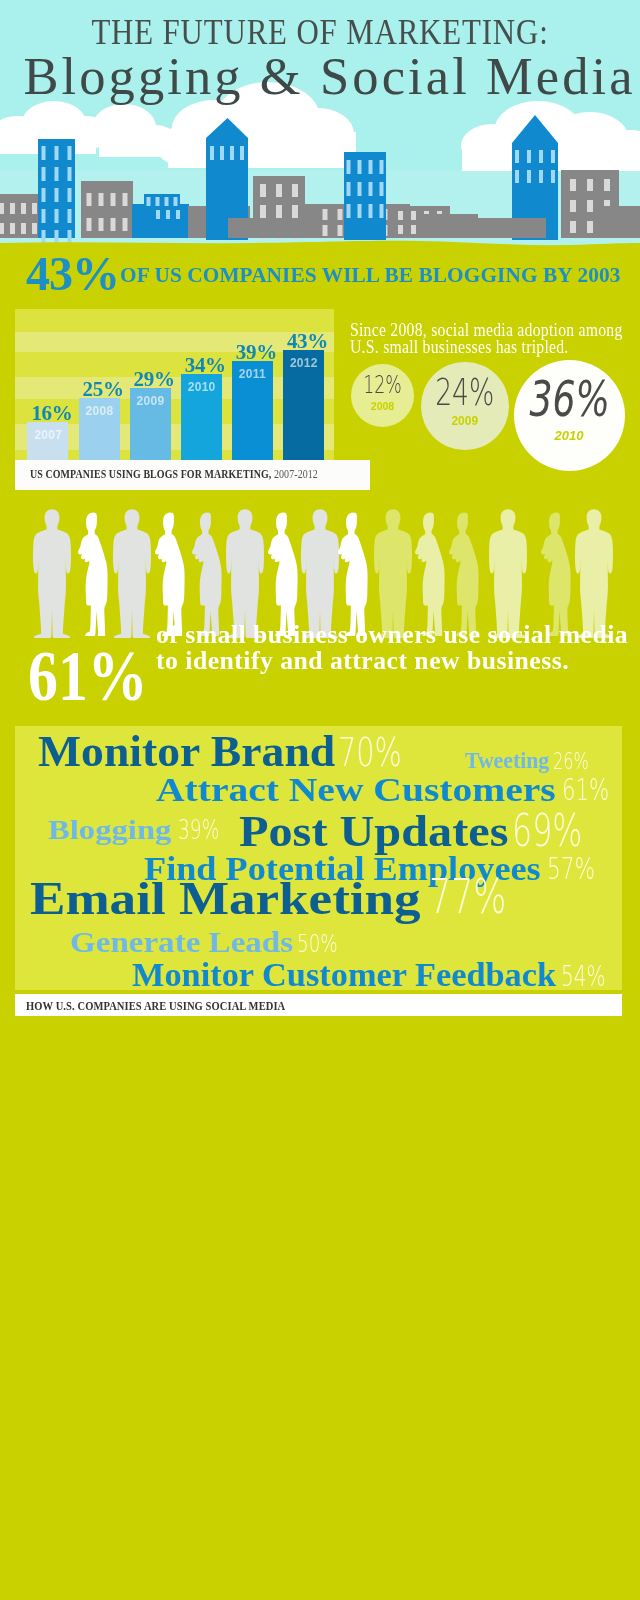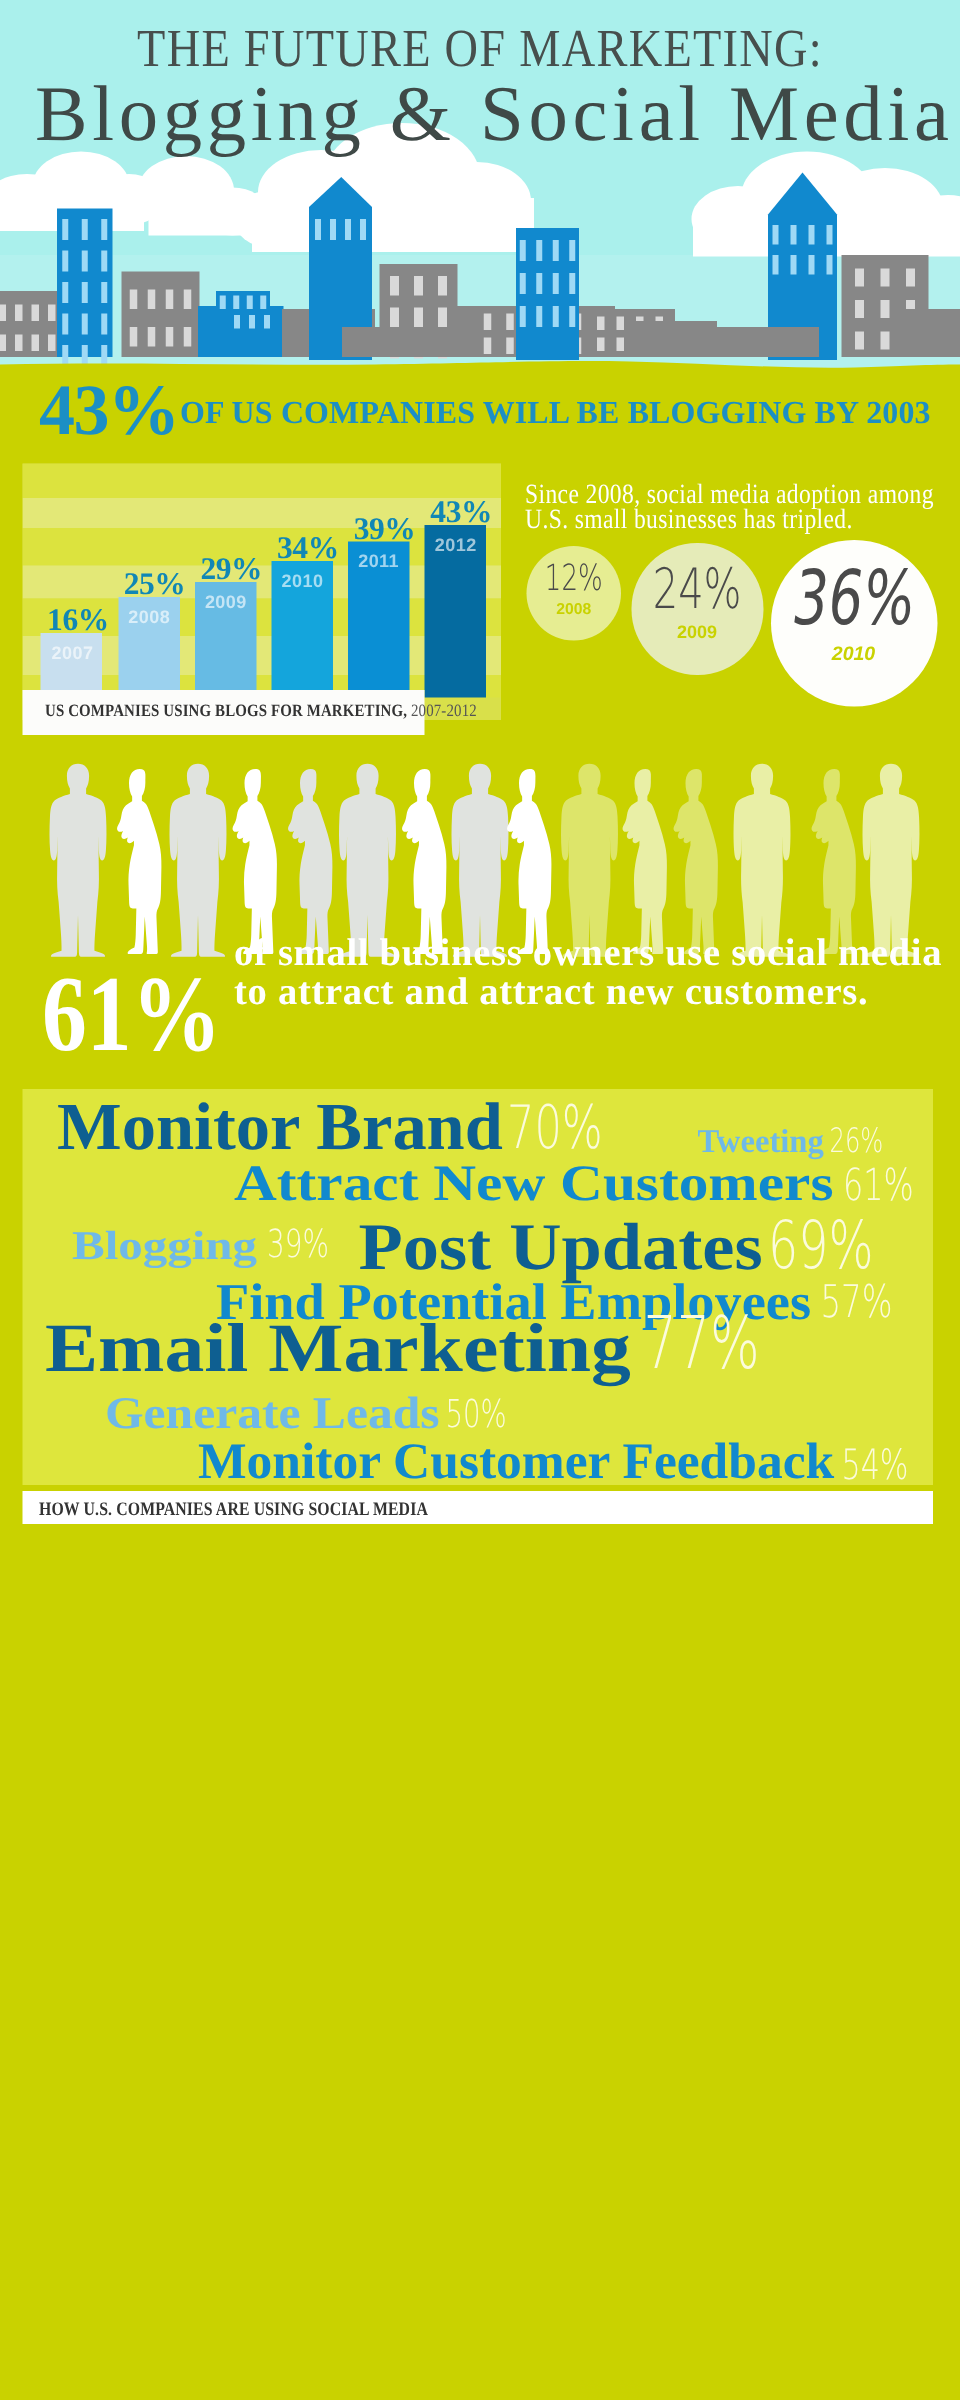--- a/index.html
+++ b/index.html
@@ -20,21 +20,21 @@
   .hl .t{font-family:"Liberation Serif",serif;font-weight:bold;font-size:21.3px;color:#1C8FC4;
          letter-spacing:0.1px;position:absolute;left:94px;top:13px;white-space:nowrap;}
 
   
   .chartpanel{position:absolute;left:15px;top:309px;width:319px;height:171px;background:#D9E04A;overflow:hidden;}
   .band{position:absolute;left:0;width:100%;}
   .bars{position:absolute;left:0;top:0;width:319px;height:156px;}
   .bar{position:absolute;bottom:0;width:40px;}
   .barpct{position:absolute;font-family:"Liberation Serif",serif;font-weight:bold;font-size:21px;color:#1187B5;white-space:nowrap;letter-spacing:-0.3px;}
   .baryr{position:absolute;font-family:"Liberation Sans",sans-serif;font-weight:bold;font-size:12px;color:rgba(255,255,255,0.62);white-space:nowrap;letter-spacing:0.3px;}
-  .chartcap{position:absolute;left:15px;top:460px;width:268px;height:30px;background:#fcfcfa;}
+  .chartcap{position:absolute;left:15px;top:460px;width:355px;height:30px;background:#fcfcfa;}
   .chartcap span{position:absolute;left:15px;top:8px;font-family:"Liberation Serif",serif;font-weight:bold;font-size:11.5px;color:#333;letter-spacing:0.1px;white-space:nowrap;transform:scaleX(0.865);transform-origin:0 0;}
   .chartcap .lt{font-weight:normal;color:#555;}
 
   
   .adtext{position:absolute;left:350px;top:322px;width:auto;white-space:nowrap;
           font-family:"Liberation Serif",serif;font-size:18.6px;color:#fff;line-height:16.9px;letter-spacing:0.3px;
           transform:scaleX(0.845);transform-origin:0 0;}
   .circ{position:absolute;border-radius:50%;}
   .circ .v{position:absolute;width:100%;text-align:center;font-family:"DejaVu Sans",sans-serif;font-weight:300;color:#4a4a4a;transform:scaleX(0.72);}
   .circ .y{position:absolute;width:100%;text-align:center;font-family:"Liberation Sans",sans-serif;font-weight:bold;color:#C9D200;}
@@ -241,21 +241,21 @@
       <path d="M20,1.2 C15.6,1.2 12.6,4.3 12.6,9.2 C12.6,13.2 13.4,15.8 14.6,17.6 L14.6,21.4 C10.8,22.5 6.3,24.0 4.2,25.9 C2.3,27.7 1.6,31.2 1.3,36.6 C0.9,44.5 0.9,52.5 1.4,59.0 C1.7,63.2 2.5,65.6 3.9,65.6 C5.3,65.6 5.9,63.2 6.1,59.0 L6.4,49.0 L6.1,73.0 C5.9,80.5 6.2,86.5 7.1,93.5 L8.6,114.0 C9.0,120.0 9.1,123.6 9.0,125.8 C7.0,126.4 4.6,127.1 3.3,127.8 C2.0,128.5 1.7,129.3 2.1,129.9 L18.0,129.9 C18.9,129.9 19.3,129.1 19.4,127.2 L20,102.0 L20.6,127.2 C20.7,129.1 21.1,129.9 22.0,129.9 L37.9,129.9 C38.3,129.3 38.0,128.5 36.7,127.8 C35.4,127.1 33.0,126.4 31.0,125.8 C30.9,123.6 31.0,120.0 31.4,114.0 L32.9,93.5 C33.8,86.5 34.1,80.5 33.9,73.0 L33.6,49.0 L33.9,59.0 C34.1,63.2 34.7,65.6 36.1,65.6 C37.5,65.6 38.3,63.2 38.6,59.0 C39.1,52.5 39.1,44.5 38.7,36.6 C38.4,31.2 37.7,27.7 35.8,25.9 C33.7,24.0 29.2,22.5 25.4,21.4 L25.4,17.6 C26.6,15.8 27.4,13.2 27.4,9.2 C27.4,4.3 24.4,1.2 20,1.2 Z" fill="#E0E3DF" transform="translate(300.0,8)"></path>
       <path d="M15.2,0.6 C10.6,0.6 8.0,4.2 8.0,10.2 C8.0,14.0 8.8,17.0 10.1,19.0 L10.1,22.2 C8.6,23.0 7.2,23.9 6.0,24.9 C4.3,26.4 3.4,28.6 2.9,31.8 C2.6,34.0 2.0,36.0 0.9,37.8 C0.0,39.3 -0.3,40.8 0.5,41.8 C1.3,42.8 2.7,42.8 4.1,42.0 C3.0,43.9 2.5,45.6 3.3,46.6 C4.1,47.6 5.7,47.4 7.2,46.4 C6.5,48.0 6.5,49.3 7.5,49.9 C8.5,50.5 10.0,49.9 11.3,48.5 L11.3,51.5 C10.2,55.8 9.1,60.4 8.5,64.2 C7.8,68.8 7.5,73.2 7.7,78.0 L8.1,90.0 C8.2,92.6 8.9,93.6 10.5,93.6 L12.9,93.6 L12.5,111.0 C12.4,114.6 12.1,117.6 11.6,119.6 C10.1,120.2 8.7,121.0 7.9,121.8 C7.0,122.7 6.9,123.5 7.4,124.0 L15.9,124.0 C16.9,124.0 17.4,123.2 17.5,121.2 L18.5,99.0 L20.0,119.0 C20.1,120.8 20.1,122.2 19.8,123.3 C19.6,123.9 19.9,124.0 20.6,124.0 L26.3,124.0 C27.0,124.0 27.3,123.4 27.2,122.2 L26.3,99.5 C26.2,97.0 26.5,95.0 27.2,93.8 C28.6,91.2 29.2,87.8 29.3,82.2 L29.6,66.0 C29.7,60.2 29.3,55.0 28.2,50.6 C27.2,46.3 26.0,42.2 24.6,38.0 C23.6,35.0 22.6,31.8 21.6,29.0 C20.8,26.8 20.2,25.2 19.3,24.0 C18.6,23.1 17.6,22.4 16.6,21.8 L16.6,18.6 C18.0,16.6 18.9,13.6 18.9,9.8 C18.9,4.0 19.8,0.6 15.2,0.6 Z" fill="#FFFFFF" transform="translate(338.0,12)"></path>
       <path d="M20,1.2 C15.6,1.2 12.6,4.3 12.6,9.2 C12.6,13.2 13.4,15.8 14.6,17.6 L14.6,21.4 C10.8,22.5 6.3,24.0 4.2,25.9 C2.3,27.7 1.6,31.2 1.3,36.6 C0.9,44.5 0.9,52.5 1.4,59.0 C1.7,63.2 2.5,65.6 3.9,65.6 C5.3,65.6 5.9,63.2 6.1,59.0 L6.4,49.0 L6.1,73.0 C5.9,80.5 6.2,86.5 7.1,93.5 L8.6,114.0 C9.0,120.0 9.1,123.6 9.0,125.8 C7.0,126.4 4.6,127.1 3.3,127.8 C2.0,128.5 1.7,129.3 2.1,129.9 L18.0,129.9 C18.9,129.9 19.3,129.1 19.4,127.2 L20,102.0 L20.6,127.2 C20.7,129.1 21.1,129.9 22.0,129.9 L37.9,129.9 C38.3,129.3 38.0,128.5 36.7,127.8 C35.4,127.1 33.0,126.4 31.0,125.8 C30.9,123.6 31.0,120.0 31.4,114.0 L32.9,93.5 C33.8,86.5 34.1,80.5 33.9,73.0 L33.6,49.0 L33.9,59.0 C34.1,63.2 34.7,65.6 36.1,65.6 C37.5,65.6 38.3,63.2 38.6,59.0 C39.1,52.5 39.1,44.5 38.7,36.6 C38.4,31.2 37.7,27.7 35.8,25.9 C33.7,24.0 29.2,22.5 25.4,21.4 L25.4,17.6 C26.6,15.8 27.4,13.2 27.4,9.2 C27.4,4.3 24.4,1.2 20,1.2 Z" fill="#DDE56A" transform="translate(373.0,8)"></path>
       <path d="M15.2,0.6 C10.6,0.6 8.0,4.2 8.0,10.2 C8.0,14.0 8.8,17.0 10.1,19.0 L10.1,22.2 C8.6,23.0 7.2,23.9 6.0,24.9 C4.3,26.4 3.4,28.6 2.9,31.8 C2.6,34.0 2.0,36.0 0.9,37.8 C0.0,39.3 -0.3,40.8 0.5,41.8 C1.3,42.8 2.7,42.8 4.1,42.0 C3.0,43.9 2.5,45.6 3.3,46.6 C4.1,47.6 5.7,47.4 7.2,46.4 C6.5,48.0 6.5,49.3 7.5,49.9 C8.5,50.5 10.0,49.9 11.3,48.5 L11.3,51.5 C10.2,55.8 9.1,60.4 8.5,64.2 C7.8,68.8 7.5,73.2 7.7,78.0 L8.1,90.0 C8.2,92.6 8.9,93.6 10.5,93.6 L12.9,93.6 L12.5,111.0 C12.4,114.6 12.1,117.6 11.6,119.6 C10.1,120.2 8.7,121.0 7.9,121.8 C7.0,122.7 6.9,123.5 7.4,124.0 L15.9,124.0 C16.9,124.0 17.4,123.2 17.5,121.2 L18.5,99.0 L20.0,119.0 C20.1,120.8 20.1,122.2 19.8,123.3 C19.6,123.9 19.9,124.0 20.6,124.0 L26.3,124.0 C27.0,124.0 27.3,123.4 27.2,122.2 L26.3,99.5 C26.2,97.0 26.5,95.0 27.2,93.8 C28.6,91.2 29.2,87.8 29.3,82.2 L29.6,66.0 C29.7,60.2 29.3,55.0 28.2,50.6 C27.2,46.3 26.0,42.2 24.6,38.0 C23.6,35.0 22.6,31.8 21.6,29.0 C20.8,26.8 20.2,25.2 19.3,24.0 C18.6,23.1 17.6,22.4 16.6,21.8 L16.6,18.6 C18.0,16.6 18.9,13.6 18.9,9.8 C18.9,4.0 19.8,0.6 15.2,0.6 Z" fill="#E9EFA6" transform="translate(415.0,12)"></path>
       <path d="M15.2,0.6 C10.6,0.6 8.0,4.2 8.0,10.2 C8.0,14.0 8.8,17.0 10.1,19.0 L10.1,22.2 C8.6,23.0 7.2,23.9 6.0,24.9 C4.3,26.4 3.4,28.6 2.9,31.8 C2.6,34.0 2.0,36.0 0.9,37.8 C0.0,39.3 -0.3,40.8 0.5,41.8 C1.3,42.8 2.7,42.8 4.1,42.0 C3.0,43.9 2.5,45.6 3.3,46.6 C4.1,47.6 5.7,47.4 7.2,46.4 C6.5,48.0 6.5,49.3 7.5,49.9 C8.5,50.5 10.0,49.9 11.3,48.5 L11.3,51.5 C10.2,55.8 9.1,60.4 8.5,64.2 C7.8,68.8 7.5,73.2 7.7,78.0 L8.1,90.0 C8.2,92.6 8.9,93.6 10.5,93.6 L12.9,93.6 L12.5,111.0 C12.4,114.6 12.1,117.6 11.6,119.6 C10.1,120.2 8.7,121.0 7.9,121.8 C7.0,122.7 6.9,123.5 7.4,124.0 L15.9,124.0 C16.9,124.0 17.4,123.2 17.5,121.2 L18.5,99.0 L20.0,119.0 C20.1,120.8 20.1,122.2 19.8,123.3 C19.6,123.9 19.9,124.0 20.6,124.0 L26.3,124.0 C27.0,124.0 27.3,123.4 27.2,122.2 L26.3,99.5 C26.2,97.0 26.5,95.0 27.2,93.8 C28.6,91.2 29.2,87.8 29.3,82.2 L29.6,66.0 C29.7,60.2 29.3,55.0 28.2,50.6 C27.2,46.3 26.0,42.2 24.6,38.0 C23.6,35.0 22.6,31.8 21.6,29.0 C20.8,26.8 20.2,25.2 19.3,24.0 C18.6,23.1 17.6,22.4 16.6,21.8 L16.6,18.6 C18.0,16.6 18.9,13.6 18.9,9.8 C18.9,4.0 19.8,0.6 15.2,0.6 Z" fill="#DDE56A" transform="translate(449.0,12)"></path>
       <path d="M20,1.2 C15.6,1.2 12.6,4.3 12.6,9.2 C12.6,13.2 13.4,15.8 14.6,17.6 L14.6,21.4 C10.8,22.5 6.3,24.0 4.2,25.9 C2.3,27.7 1.6,31.2 1.3,36.6 C0.9,44.5 0.9,52.5 1.4,59.0 C1.7,63.2 2.5,65.6 3.9,65.6 C5.3,65.6 5.9,63.2 6.1,59.0 L6.4,49.0 L6.1,73.0 C5.9,80.5 6.2,86.5 7.1,93.5 L8.6,114.0 C9.0,120.0 9.1,123.6 9.0,125.8 C7.0,126.4 4.6,127.1 3.3,127.8 C2.0,128.5 1.7,129.3 2.1,129.9 L18.0,129.9 C18.9,129.9 19.3,129.1 19.4,127.2 L20,102.0 L20.6,127.2 C20.7,129.1 21.1,129.9 22.0,129.9 L37.9,129.9 C38.3,129.3 38.0,128.5 36.7,127.8 C35.4,127.1 33.0,126.4 31.0,125.8 C30.9,123.6 31.0,120.0 31.4,114.0 L32.9,93.5 C33.8,86.5 34.1,80.5 33.9,73.0 L33.6,49.0 L33.9,59.0 C34.1,63.2 34.7,65.6 36.1,65.6 C37.5,65.6 38.3,63.2 38.6,59.0 C39.1,52.5 39.1,44.5 38.7,36.6 C38.4,31.2 37.7,27.7 35.8,25.9 C33.7,24.0 29.2,22.5 25.4,21.4 L25.4,17.6 C26.6,15.8 27.4,13.2 27.4,9.2 C27.4,4.3 24.4,1.2 20,1.2 Z" fill="#E9EFA6" transform="translate(488.0,8)"></path>
       <path d="M15.2,0.6 C10.6,0.6 8.0,4.2 8.0,10.2 C8.0,14.0 8.8,17.0 10.1,19.0 L10.1,22.2 C8.6,23.0 7.2,23.9 6.0,24.9 C4.3,26.4 3.4,28.6 2.9,31.8 C2.6,34.0 2.0,36.0 0.9,37.8 C0.0,39.3 -0.3,40.8 0.5,41.8 C1.3,42.8 2.7,42.8 4.1,42.0 C3.0,43.9 2.5,45.6 3.3,46.6 C4.1,47.6 5.7,47.4 7.2,46.4 C6.5,48.0 6.5,49.3 7.5,49.9 C8.5,50.5 10.0,49.9 11.3,48.5 L11.3,51.5 C10.2,55.8 9.1,60.4 8.5,64.2 C7.8,68.8 7.5,73.2 7.7,78.0 L8.1,90.0 C8.2,92.6 8.9,93.6 10.5,93.6 L12.9,93.6 L12.5,111.0 C12.4,114.6 12.1,117.6 11.6,119.6 C10.1,120.2 8.7,121.0 7.9,121.8 C7.0,122.7 6.9,123.5 7.4,124.0 L15.9,124.0 C16.9,124.0 17.4,123.2 17.5,121.2 L18.5,99.0 L20.0,119.0 C20.1,120.8 20.1,122.2 19.8,123.3 C19.6,123.9 19.9,124.0 20.6,124.0 L26.3,124.0 C27.0,124.0 27.3,123.4 27.2,122.2 L26.3,99.5 C26.2,97.0 26.5,95.0 27.2,93.8 C28.6,91.2 29.2,87.8 29.3,82.2 L29.6,66.0 C29.7,60.2 29.3,55.0 28.2,50.6 C27.2,46.3 26.0,42.2 24.6,38.0 C23.6,35.0 22.6,31.8 21.6,29.0 C20.8,26.8 20.2,25.2 19.3,24.0 C18.6,23.1 17.6,22.4 16.6,21.8 L16.6,18.6 C18.0,16.6 18.9,13.6 18.9,9.8 C18.9,4.0 19.8,0.6 15.2,0.6 Z" fill="#DDE56A" transform="translate(541.0,12)"></path>
       <path d="M20,1.2 C15.6,1.2 12.6,4.3 12.6,9.2 C12.6,13.2 13.4,15.8 14.6,17.6 L14.6,21.4 C10.8,22.5 6.3,24.0 4.2,25.9 C2.3,27.7 1.6,31.2 1.3,36.6 C0.9,44.5 0.9,52.5 1.4,59.0 C1.7,63.2 2.5,65.6 3.9,65.6 C5.3,65.6 5.9,63.2 6.1,59.0 L6.4,49.0 L6.1,73.0 C5.9,80.5 6.2,86.5 7.1,93.5 L8.6,114.0 C9.0,120.0 9.1,123.6 9.0,125.8 C7.0,126.4 4.6,127.1 3.3,127.8 C2.0,128.5 1.7,129.3 2.1,129.9 L18.0,129.9 C18.9,129.9 19.3,129.1 19.4,127.2 L20,102.0 L20.6,127.2 C20.7,129.1 21.1,129.9 22.0,129.9 L37.9,129.9 C38.3,129.3 38.0,128.5 36.7,127.8 C35.4,127.1 33.0,126.4 31.0,125.8 C30.9,123.6 31.0,120.0 31.4,114.0 L32.9,93.5 C33.8,86.5 34.1,80.5 33.9,73.0 L33.6,49.0 L33.9,59.0 C34.1,63.2 34.7,65.6 36.1,65.6 C37.5,65.6 38.3,63.2 38.6,59.0 C39.1,52.5 39.1,44.5 38.7,36.6 C38.4,31.2 37.7,27.7 35.8,25.9 C33.7,24.0 29.2,22.5 25.4,21.4 L25.4,17.6 C26.6,15.8 27.4,13.2 27.4,9.2 C27.4,4.3 24.4,1.2 20,1.2 Z" fill="#E9EFA6" transform="translate(574.0,8)"></path>
     </svg><div class="own61"><span>61</span><span class="ownpct">%</span></div><div class="owntxt">
       <div>of small business owners use social media</div>
-      <div>to attract and attract new customers.</div>
+      <div>to identify and attract new business.</div>
     </div><div class="wc">
       <div class="wcrow wcl" style="left:22.8px;top:11.4px;font-size:44.9px;line-height:29.7px;color:#0E5F91;transform:scaleX(1.017);transform-origin:0 0;">Monitor Brand</div>
       <div class="wcrow wcv" style="left:323.2px;top:12.0px;font-size:39.9px;line-height:29.1px;color:#FBFBDC;">70%</div>
       <div class="wcrow wcl" style="left:449.6px;top:28.4px;font-size:22.1px;line-height:14.6px;color:#6FB9E8;transform:scaleX(0.985);transform-origin:0 0;">Tweeting</div>
       <div class="wcrow wcv" style="left:537.9px;top:26.7px;font-size:22.4px;line-height:16.3px;color:#FBFBDC;">26%</div>
       <div class="wcrow wcl" style="left:141.3px;top:53.0px;font-size:34.0px;line-height:22.5px;color:#1189CE;transform:scaleX(1.163);transform-origin:0 0;">Attract New Customers</div>
       <div class="wcrow wcv" style="left:546.6px;top:54.0px;font-size:29.5px;line-height:21.5px;color:#FBFBDC;">61%</div>
       <div class="wcrow wcl" style="left:32.5px;top:95.4px;font-size:27.2px;line-height:18.0px;color:#6FB9E8;transform:scaleX(1.201);transform-origin:0 0;">Blogging</div>
       <div class="wcrow wcv" style="left:163.1px;top:94.6px;font-size:25.8px;line-height:18.8px;color:#FBFBDC;">39%</div>
       <div class="wcrow wcl" style="left:224.2px;top:91.3px;font-size:44.4px;line-height:29.4px;color:#0E5F91;transform:scaleX(1.087);transform-origin:0 0;">Post Updates</div>

